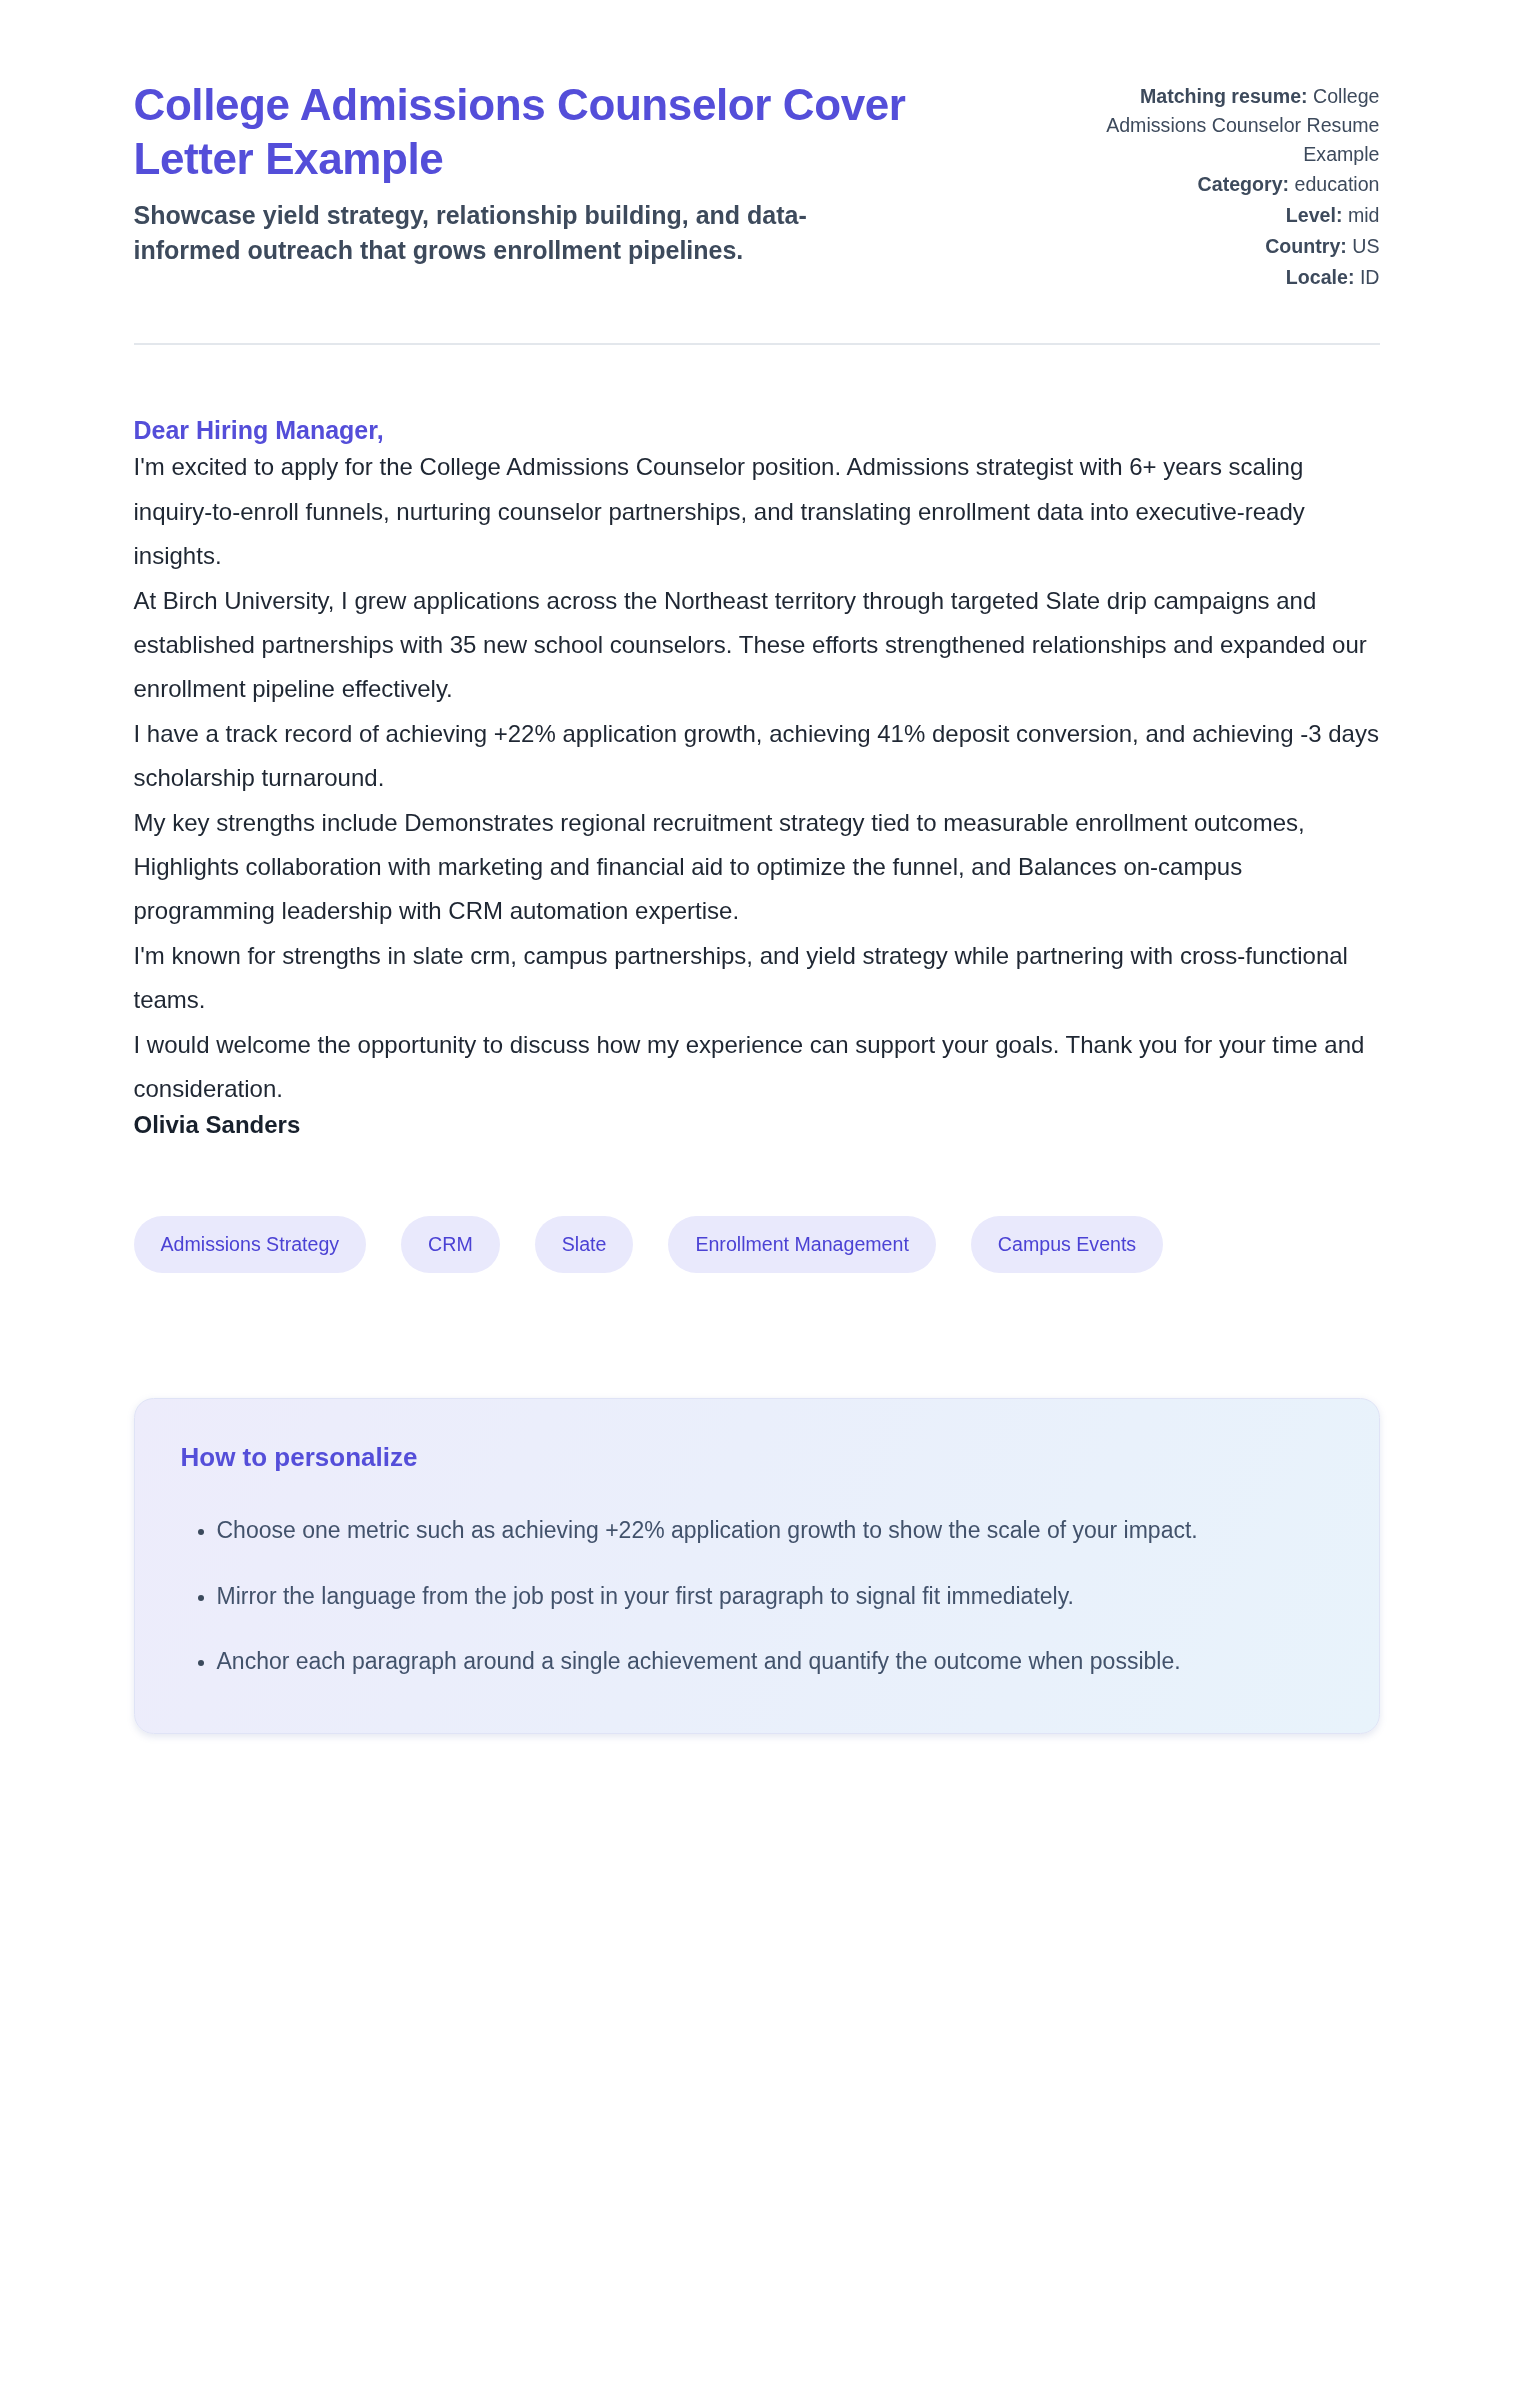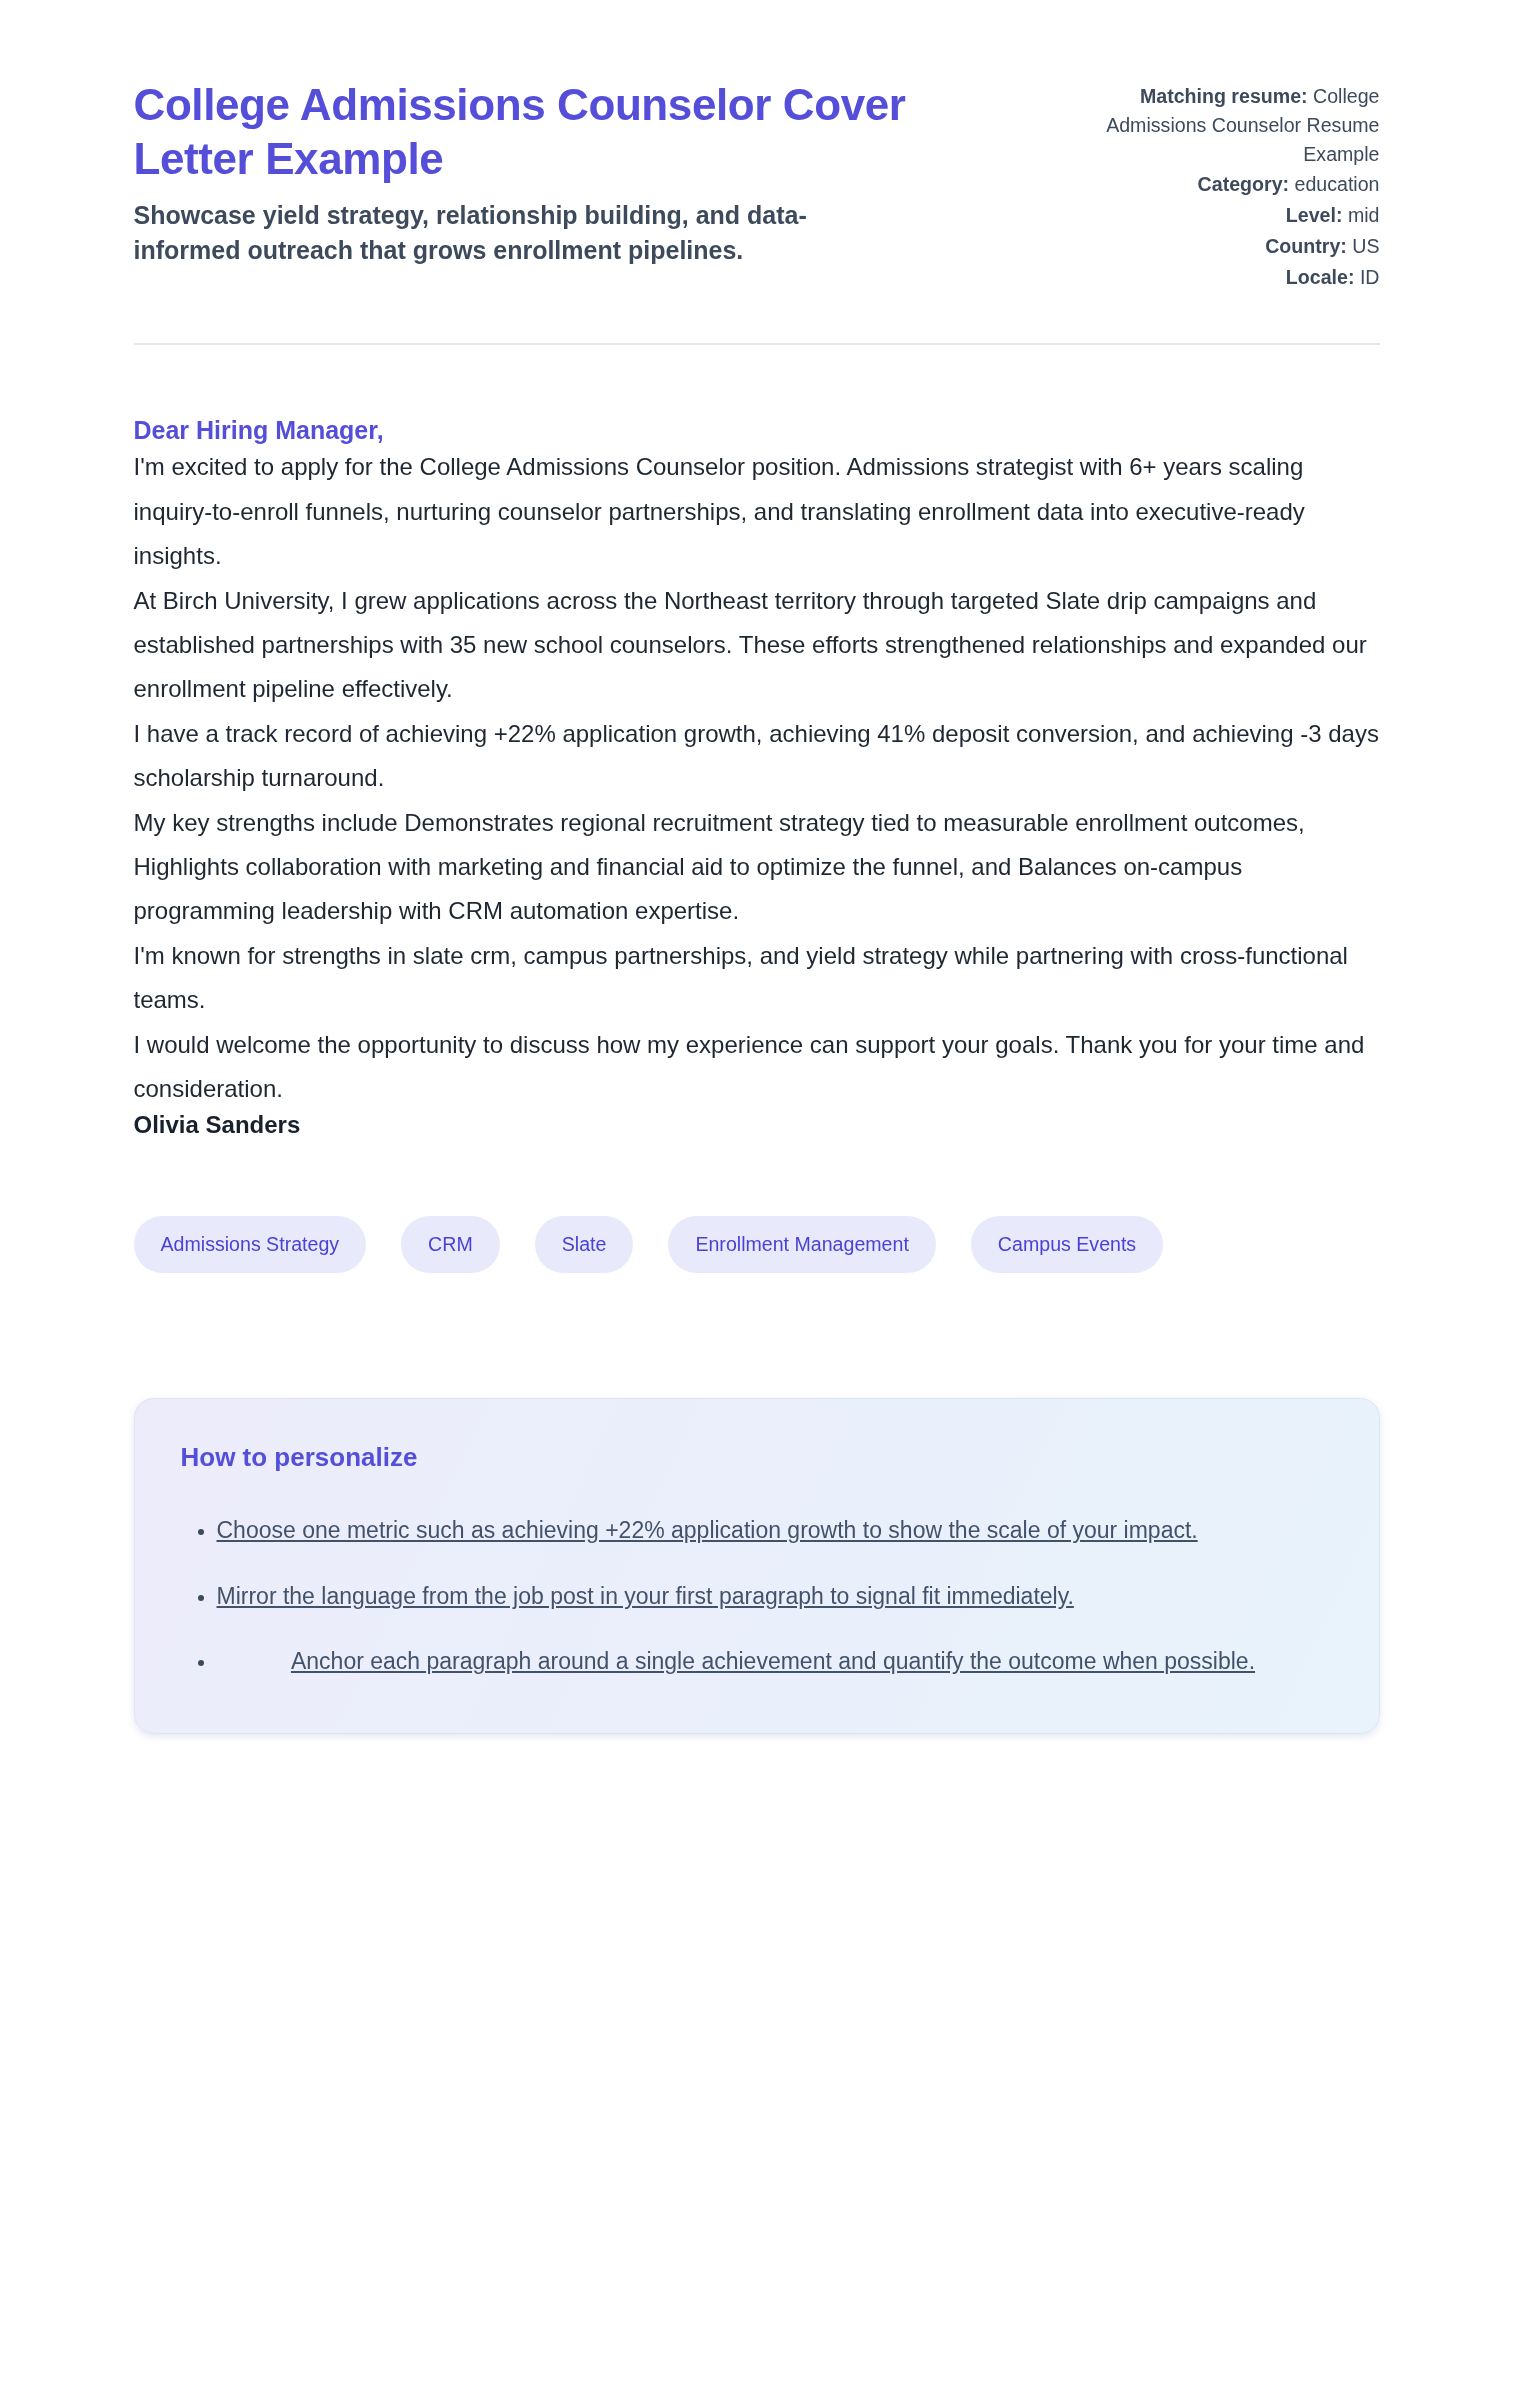--- a/index.html
+++ b/index.html
@@ -110,24 +110,23 @@
     margin-top: 36px;
     padding-left: 36px;
     list-style-type: disc;
   }
   .tips-list li {
     font-size: 23px;
     line-height: 1.85;
     color: #42526b;
     margin-bottom: 23px;
     max-width: 1113px;
-    text-decoration: underline;
   }
   .tips-list li::marker { color: #3b4a5c; font-size: 19.6px; }
-  .tips-list li:last-child { margin-bottom: 0; text-align: center; }
+  .tips-list li:last-child { margin-bottom: 0; }
 </style>
 </head>
 <body>
 
 <div class="page">
 
   <div class="header">
     <div class="header-left">
       <h1 class="page-title">College Admissions Counselor Cover Letter Example</h1>
       <div class="page-subtitle">Showcase yield strategy, relationship building, and data-informed outreach that grows enrollment pipelines.</div>

